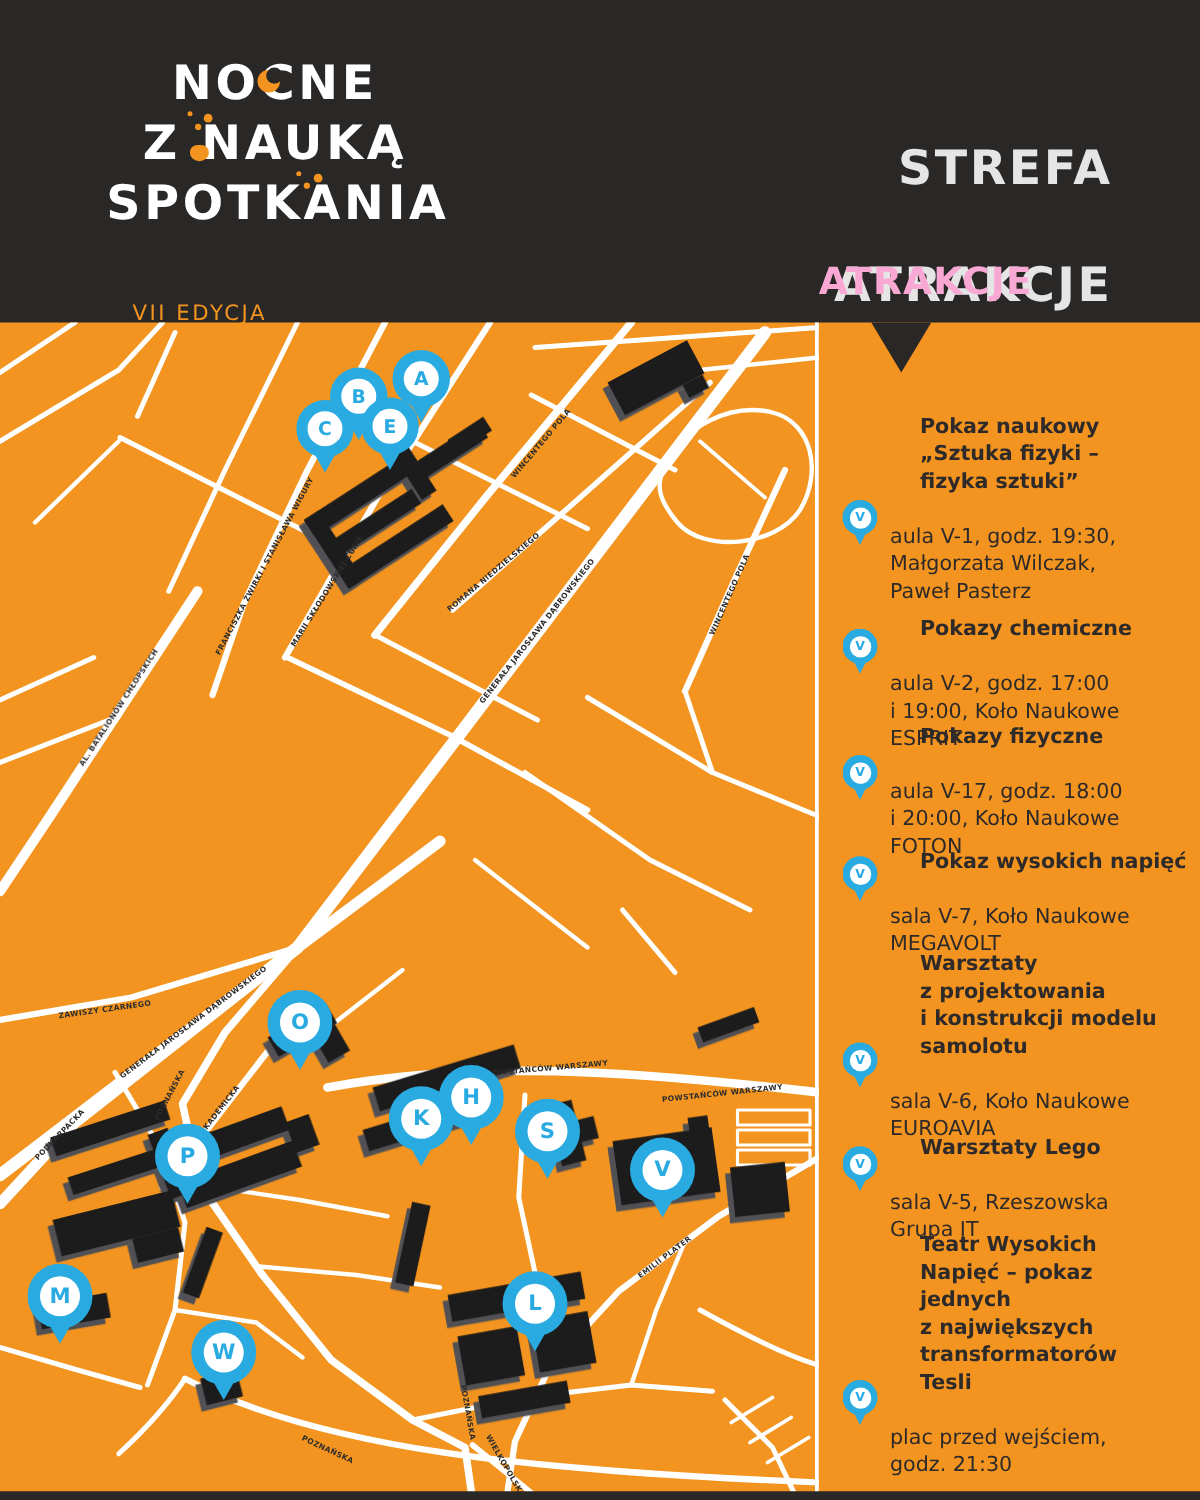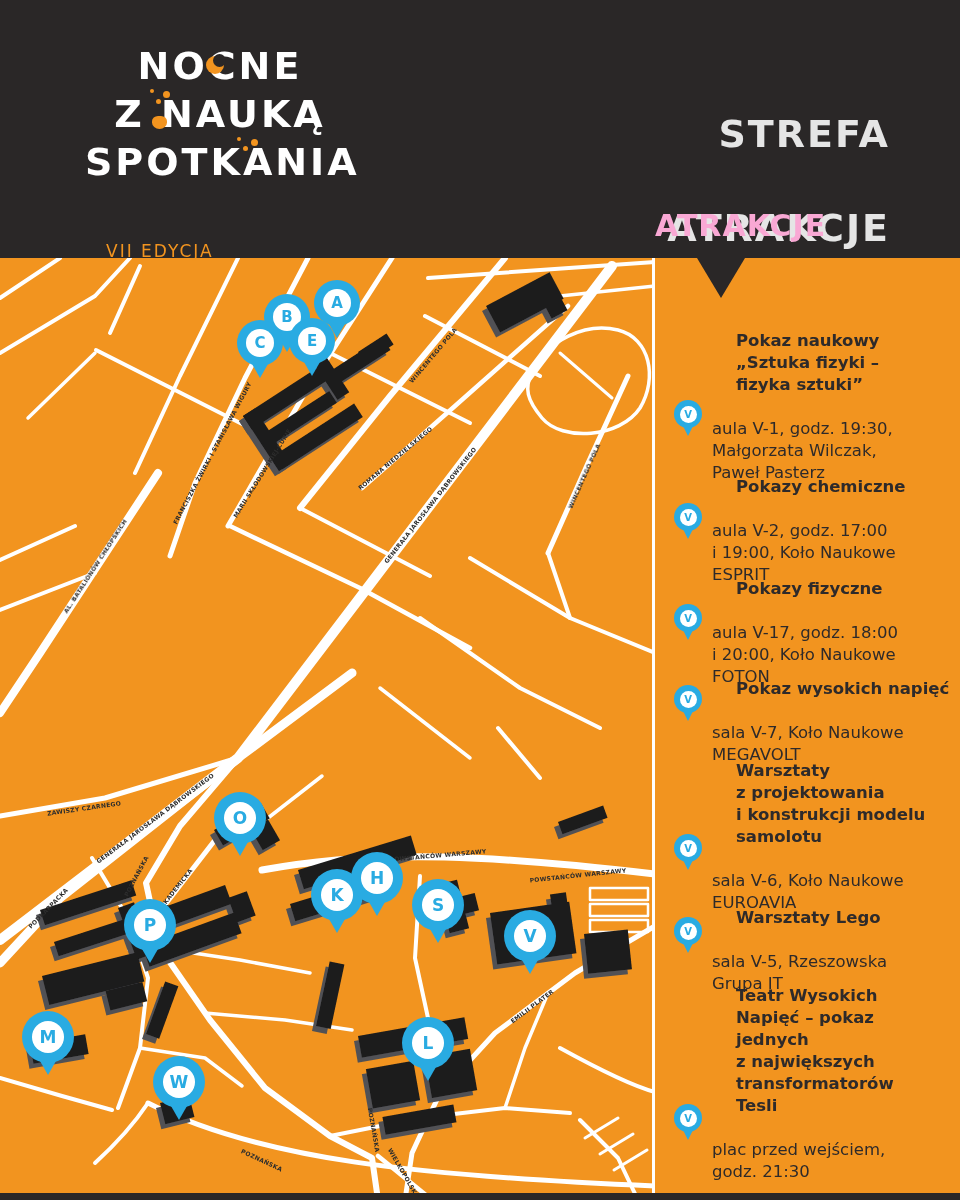--- a/index.html
+++ b/index.html
@@ -336,21 +336,21 @@
   <div class="panel">
 
     <div class="attr" style="top:50px;">
       <div class="attr-title">Pokaz naukowy
 „Sztuka fizyki –
 fizyka sztuki”</div>
       <div class="attr-details">aula V-1, godz. 19:30,
 Małgorzata Wilczak,
 Paweł Pasterz</div>
     </div>
-    <div class="attr" style="top:196px;">
+    <div class="attr" style="top:212px;">
       <div class="attr-title">Pokazy chemiczne</div>
       <div class="attr-details">aula V-2, godz. 17:00
 i 19:00, Koło Naukowe
 ESPRIT</div>
     </div>
     <div class="attr" style="top:298px;">
       <div class="attr-title">Pokazy fizyczne</div>
       <div class="attr-details">aula V-17, godz. 18:00
 i 20:00, Koło Naukowe
 FOTON</div>

